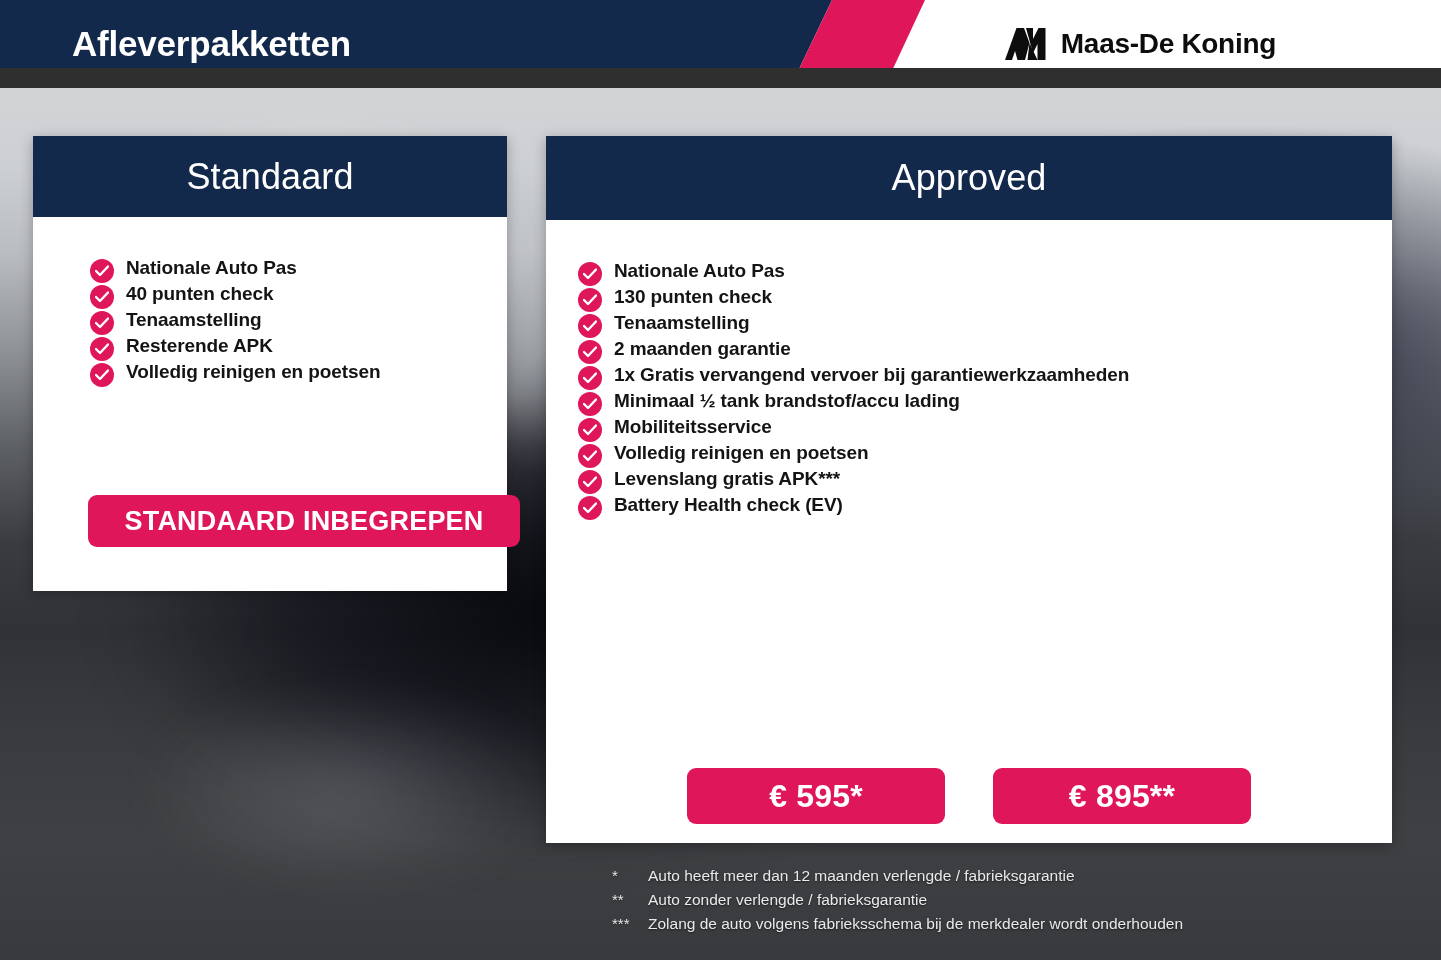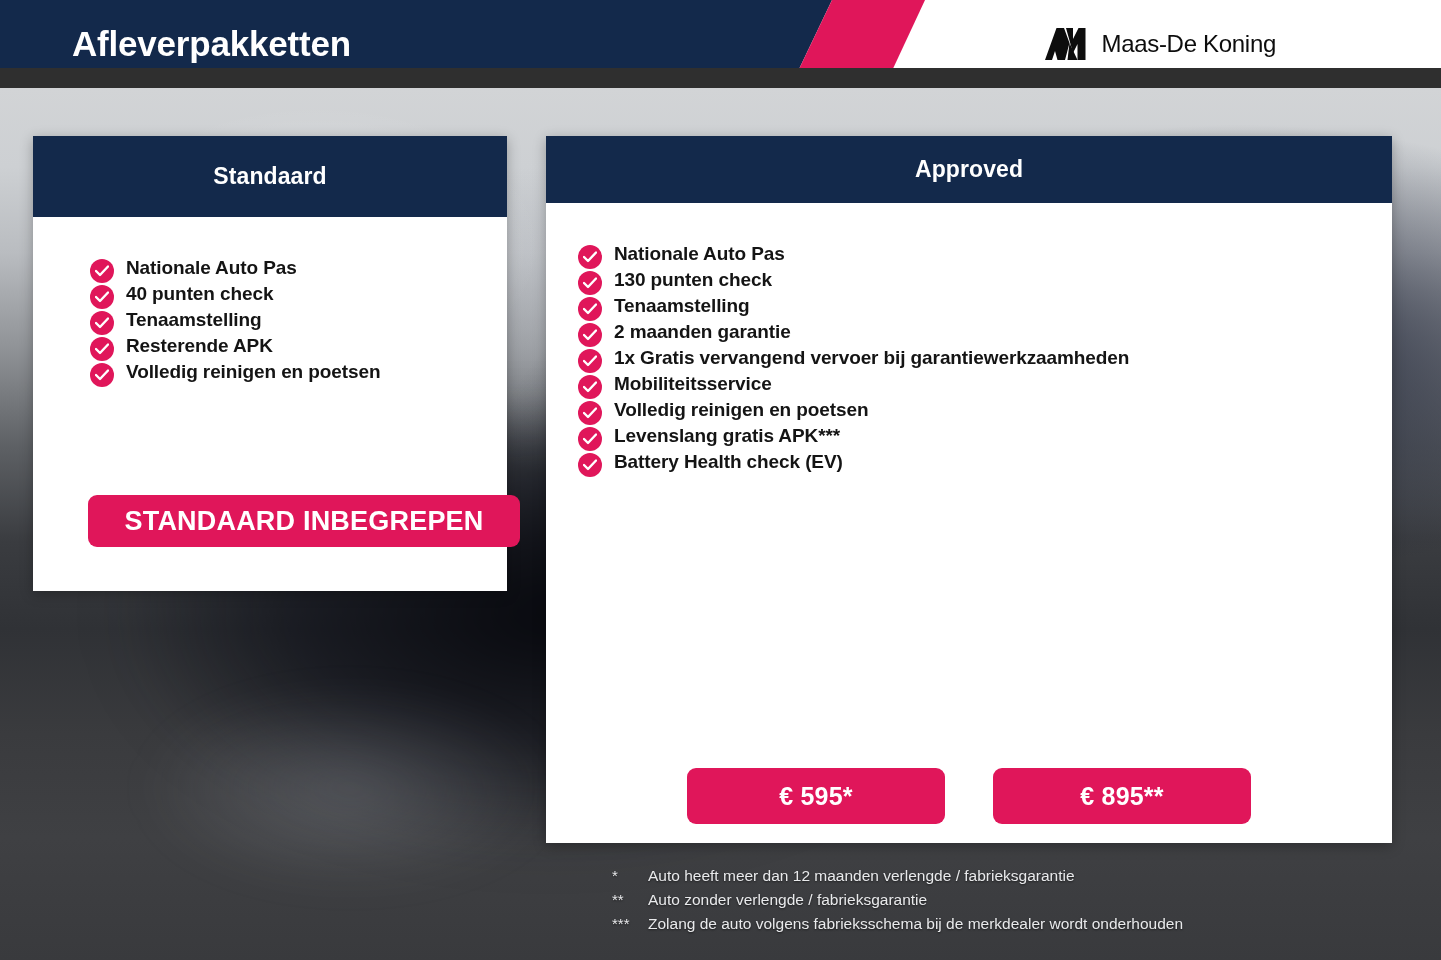--- a/index.html
+++ b/index.html
@@ -65,45 +65,45 @@
     position:absolute; left:72px; top:24px;
     font-size:35px; font-weight:bold; color:#ffffff;
     letter-spacing:-0.2px;
   }
   .brand {
     position:absolute; right:165px; top:27px;
     display:flex; align-items:center; gap:14px;
   }
   .brand-mark { width:44px; height:34px; flex:none; }
   .brand-name {
-    font-size:24px; font-weight:normal; color:#0d0d0d;
+    font-size:28px; font-weight:bold; color:#0d0d0d;
     letter-spacing:-0.3px; white-space:nowrap;
   }
 
   
   .card {
     position:absolute;
     background:#ffffff;
     box-shadow:0 3px 12px rgba(0,0,0,0.28);
   }
   .card-head {
     background:#13294b;
     display:flex; align-items:center; justify-content:center;
   }
   .card-head-title {
-    color:#ffffff; font-weight:bold; font-size:23px;
+    color:#ffffff; font-weight:normal; font-size:36px;
     letter-spacing:0.1px;
   }
   .card-body { padding:30px 0 0 0; }
 
   .card-standaard { left:33px; top:136px; width:474px; height:455px; }
   .card-standaard .card-head { height:81px; }
 
   .card-approved { left:546px; top:136px; width:846px; height:707px; }
-  .card-approved .card-head { height:67px; }
+  .card-approved .card-head { height:84px; }
 
   
   ul.features { list-style:none; }
   ul.features li {
     display:flex; align-items:flex-start; gap:12px;
     margin-bottom:0;
   }
   .check {
     flex:none; width:24px; height:24px; border-radius:50%;
     background:#e0165a; position:relative; margin-top:2px;
@@ -130,21 +130,21 @@
     cursor:pointer;
   }
   .price-row {
     position:absolute; left:0; top:632px; width:846px;
     display:flex; justify-content:center; gap:48px;
   }
   .btn-price {
     width:258px; height:56px; border:none; border-radius:9px;
     background:#e0165a; color:#ffffff;
     font-family:"Liberation Sans", sans-serif;
-    font-size:25px; font-weight:bold; letter-spacing:0.2px;
+    font-size:32px; font-weight:bold; letter-spacing:0.2px;
     cursor:pointer;
   }
 
   
   .footnotes {
     position:absolute; left:612px; top:864px; width:790px;
   }
   .footnote {
     display:flex; align-items:baseline;
     color:#e9eaec; font-size:15.5px; line-height:1.55;
@@ -273,20 +273,28 @@
               </svg>
           </span>
           <span class="feat-text">1x Gratis vervangend vervoer bij garantiewerkzaamheden</span>
         </li>
         <li>
           <span class="check">
             <svg width="14" height="12" viewBox="0 0 14 12">
                 <path d="M1 6 L5 10 L13 1.5" stroke="#ffffff" stroke-width="2.4" fill="none" stroke-linecap="round" stroke-linejoin="round"></path>
               </svg>
           </span>
+          <span class="feat-text">Minimaal ½ tank brandstof/accu lading</span>
+        </li>
+        <li>
+          <span class="check">
+            <svg width="14" height="12" viewBox="0 0 14 12">
+                <path d="M1 6 L5 10 L13 1.5" stroke="#ffffff" stroke-width="2.4" fill="none" stroke-linecap="round" stroke-linejoin="round"></path>
+              </svg>
+          </span>
           <span class="feat-text">Mobiliteitsservice</span>
         </li>
         <li>
           <span class="check">
             <svg width="14" height="12" viewBox="0 0 14 12">
                 <path d="M1 6 L5 10 L13 1.5" stroke="#ffffff" stroke-width="2.4" fill="none" stroke-linecap="round" stroke-linejoin="round"></path>
               </svg>
           </span>
           <span class="feat-text">Volledig reinigen en poetsen</span>
         </li>

